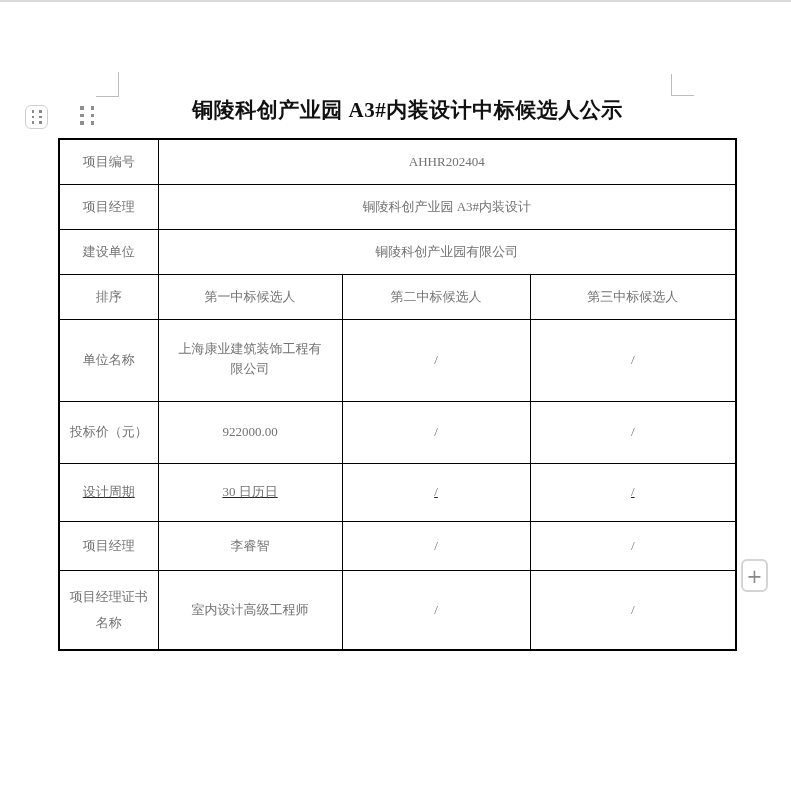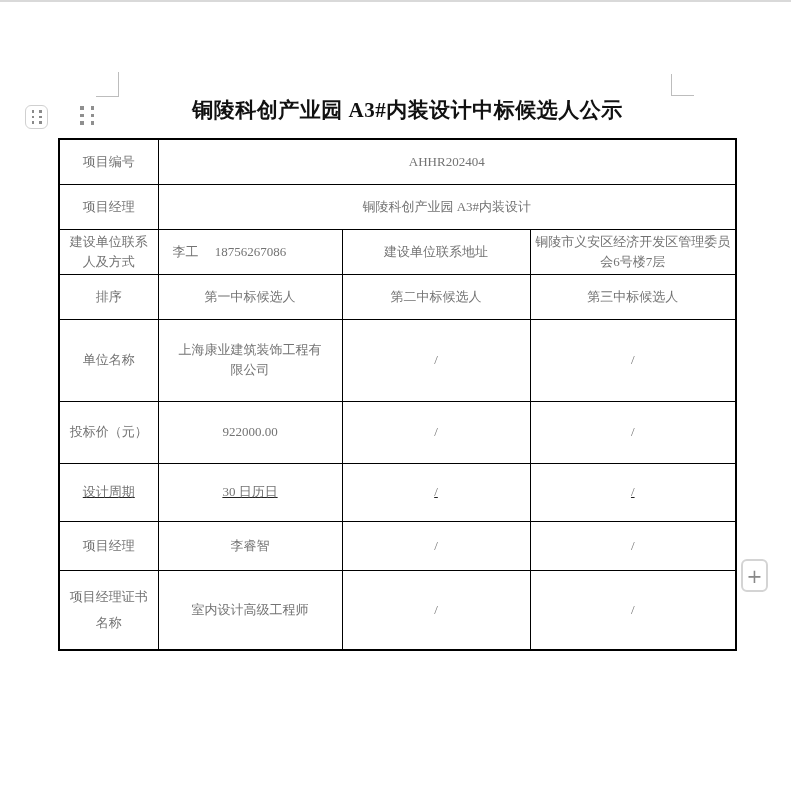--- a/index.html
+++ b/index.html
@@ -46,21 +46,21 @@
   }
   .doc td {
     border:1.5px solid #000; text-align:center; vertical-align:middle;
     font-size:13px; line-height:20px; padding:2px 4px; color:#737373;
     overflow:hidden; word-break:break-all;margin-left:21px;
   }
   tr.r0,tr.r1,tr.r2,tr.r3,tr.r4,tr.r5 { height:45px; }
   tr.r6 { height:82px; } tr.r7 { height:63px; } tr.r8 { height:62px; }
   tr.r9 { height:58px;text-decoration:underline; } tr.r10 { height:49px; } tr.r11 { height:80px; }
   td.contact { text-align:left; padding-left:14px; white-space:pre-wrap; }
-  td.company { padding:14px 18px; }
+  td.company { padding:14px 18px;font-family:Liberation Mono, monospace; }
   td.lbl-wrap { line-height:26px; }
 
   
   .add-btn {
     position:absolute; left:741px; top:559px; width:27px; height:33px;
     box-sizing:border-box; background:#fff; border:2px solid #d4d4d4; border-radius:6px;
     color:#888; display:flex; align-items:center; justify-content:center;
     font-family:"DejaVu Sans","Liberation Sans",sans-serif; font-size:19px; font-weight:400;
     cursor:pointer;
   }
@@ -104,25 +104,23 @@
   </colgroup>
   <tbody>
       <tr class="r0">
     <td>项目编号</td>
     <td colspan="3">AHHR202404</td>
   </tr>
   <tr class="r1">
     <td>项目经理</td>
     <td colspan="3">铜陵科创产业园 A3#内装设计</td>
   </tr>
-  <tr class="r3">
-    <td>建设单位联系人及方式</td>
-    <td class="contact">李工　 18756267086</td>
-    <td>建设单位联系地址</td>
-    <td>铜陵市义安区经济开发区管理委员会6号楼7层</td>
+  <tr class="r2">
+    <td>建设单位</td>
+    <td colspan="3">铜陵科创产业园有限公司</td>
   </tr>
   <tr class="r5">
     <td>排序</td>
     <td>第一中标候选人</td>
     <td>第二中标候选人</td>
     <td>第三中标候选人</td>
   </tr>
   <tr class="r6">
     <td>单位名称</td>
     <td class="company">上海康业建筑装饰工程有限公司</td>

